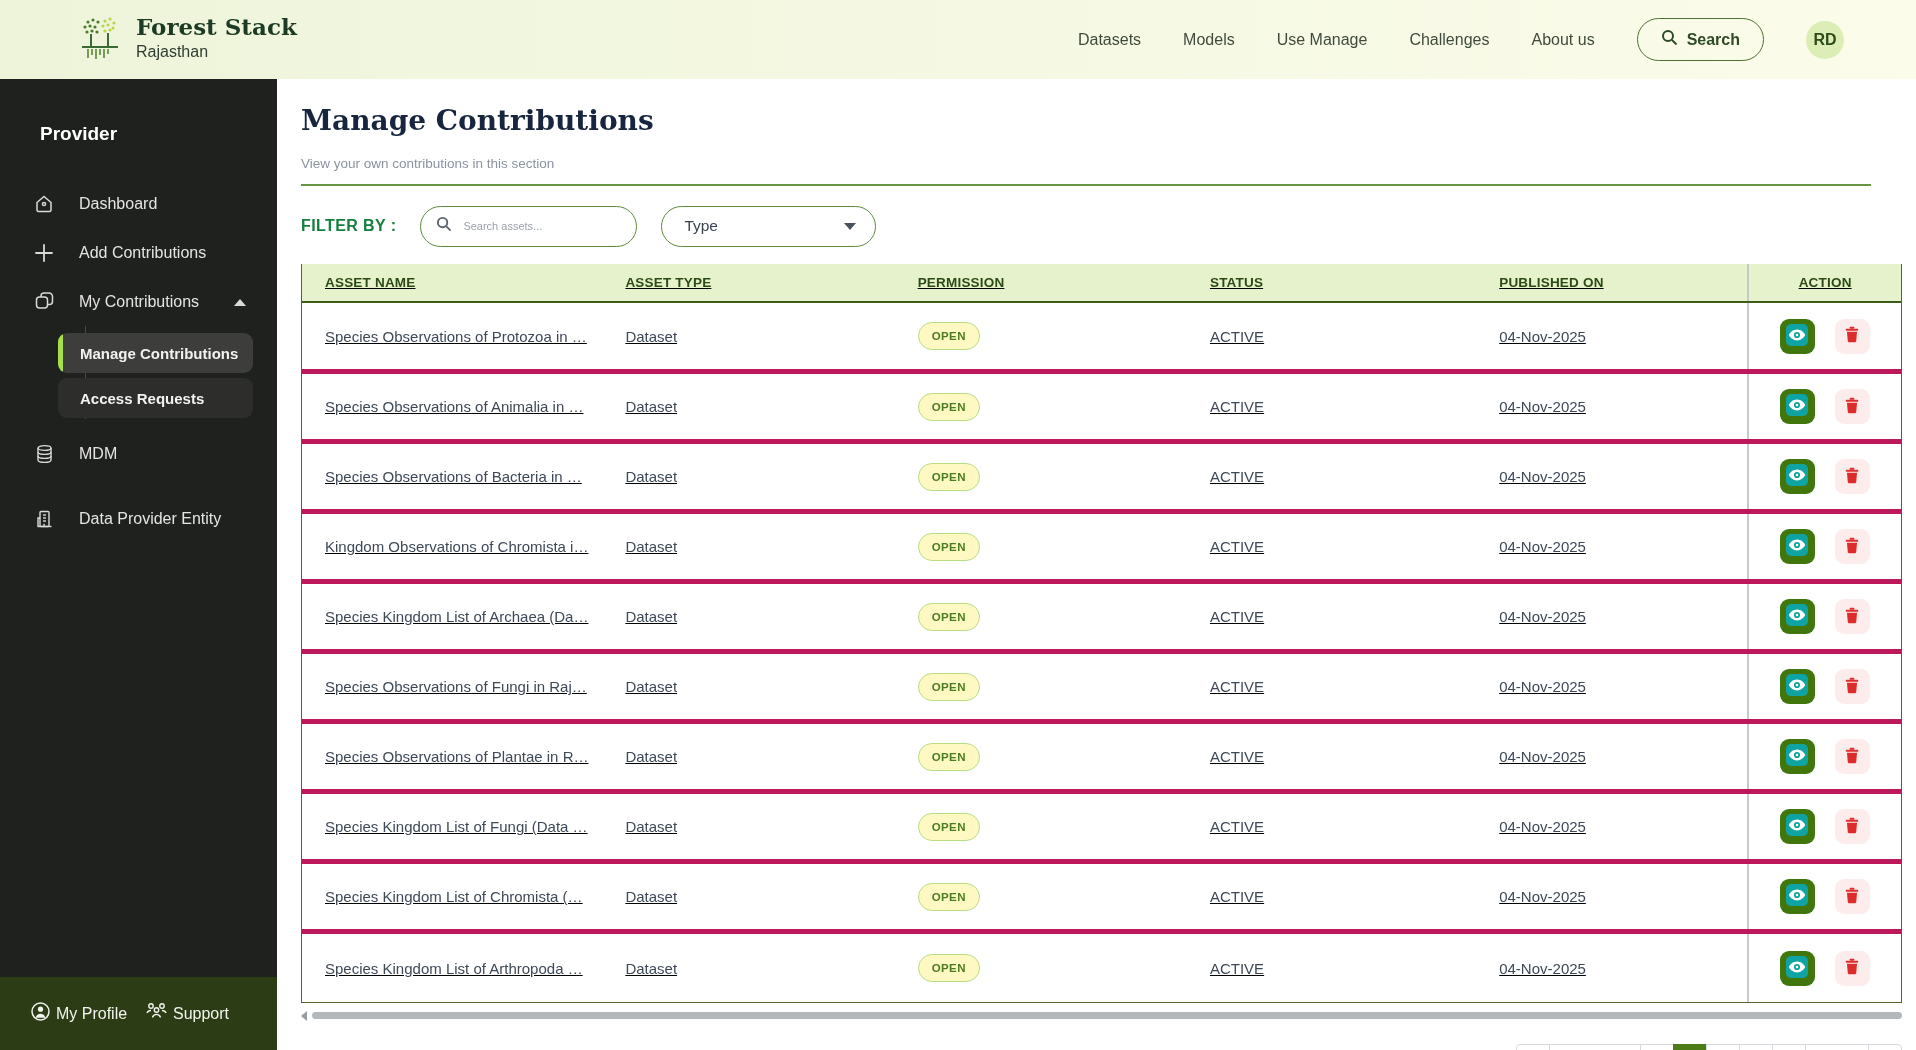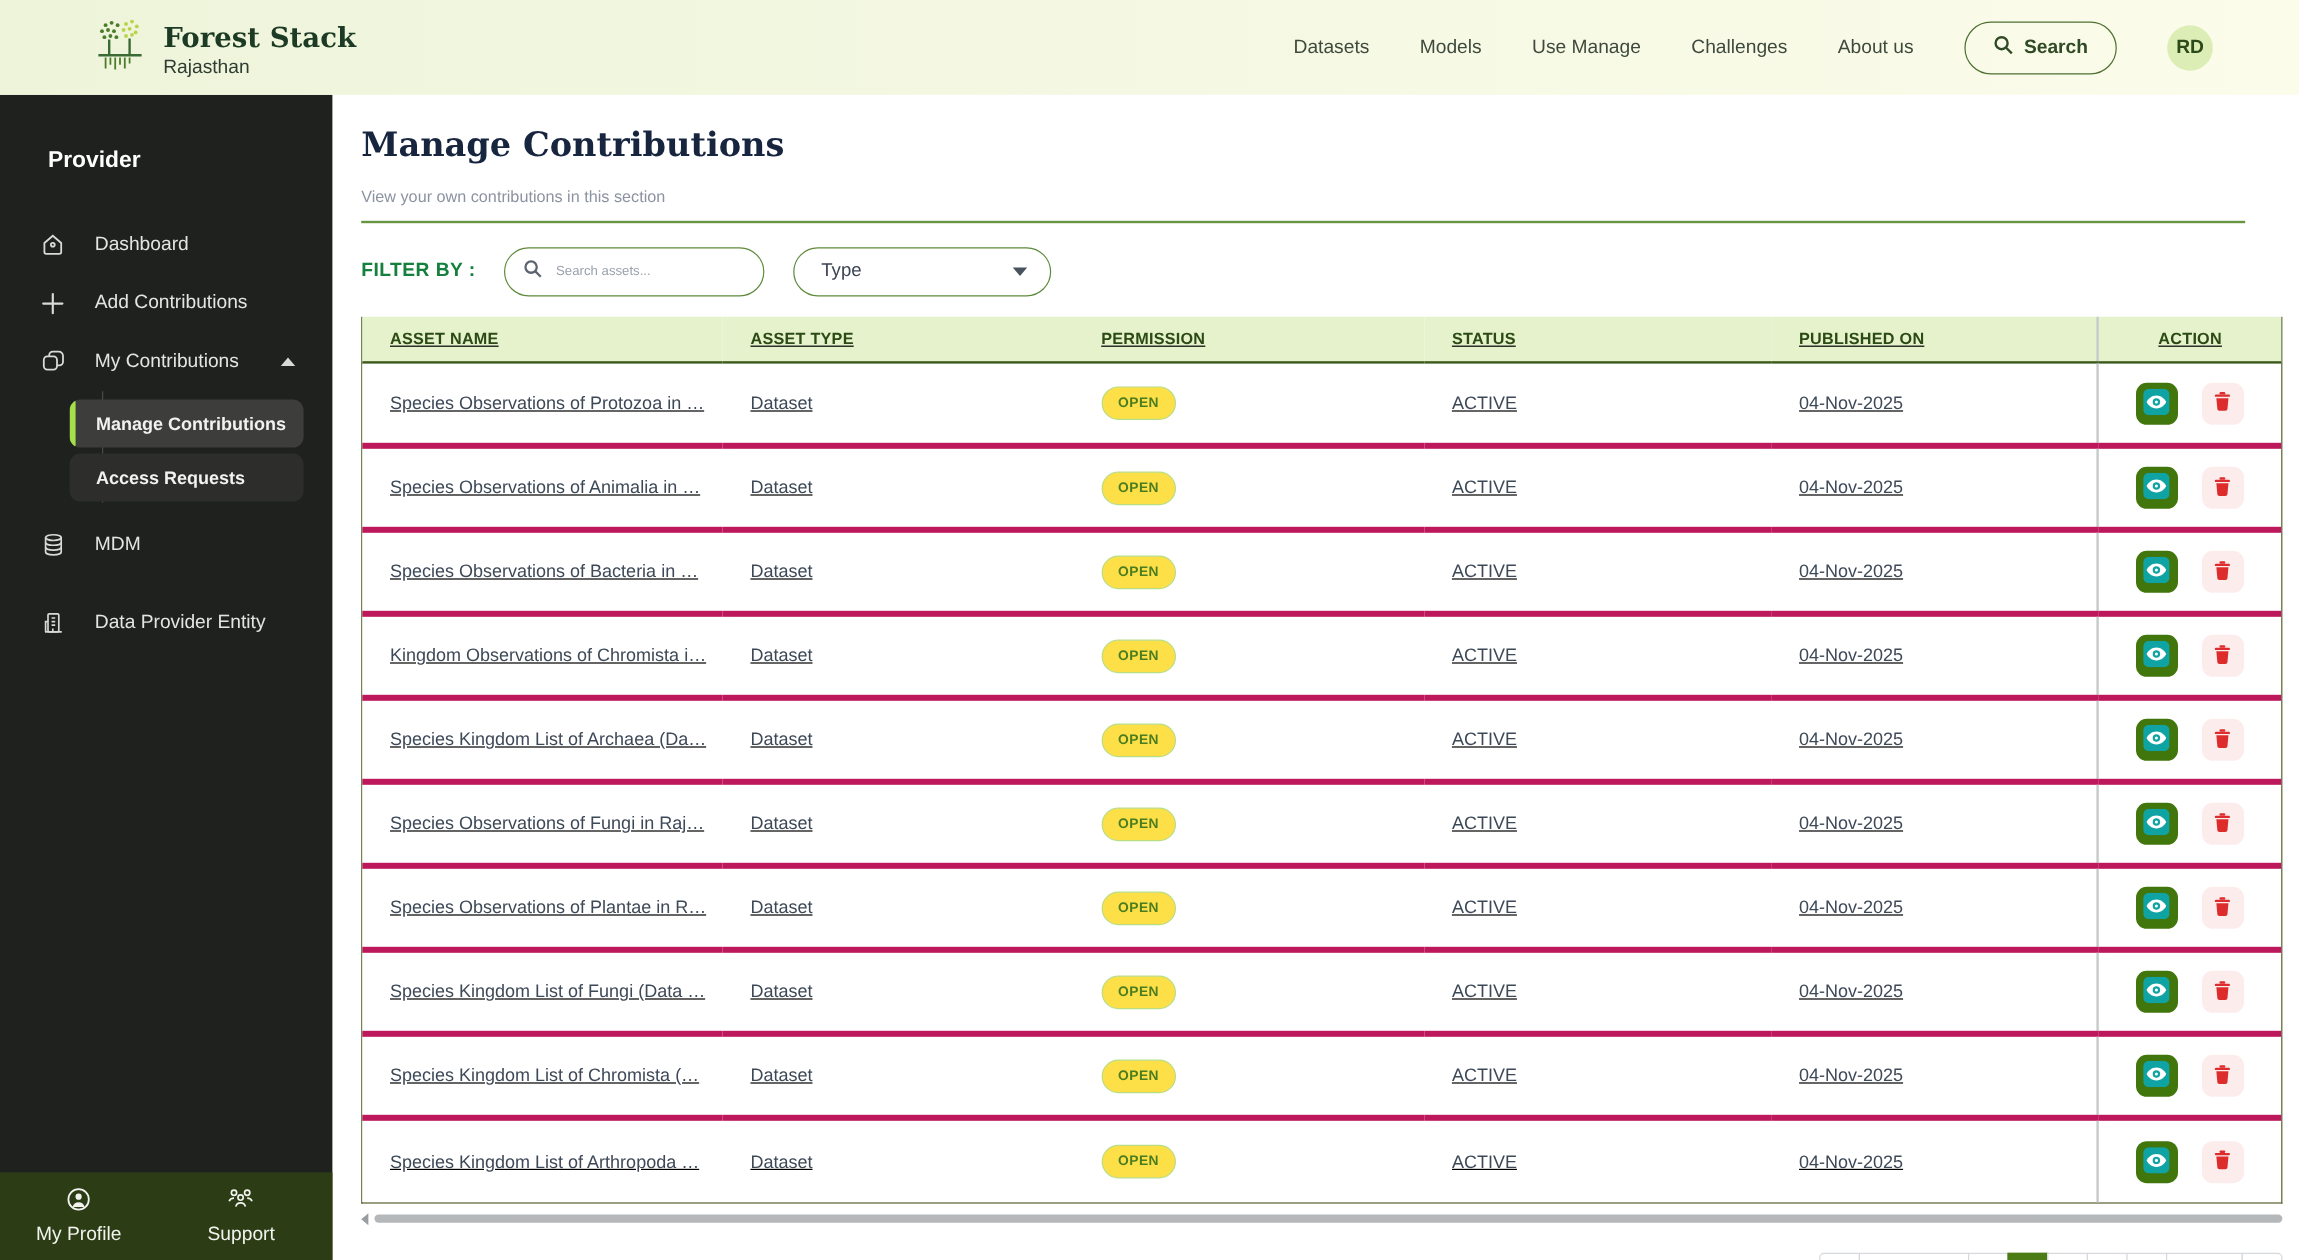--- a/index.html
+++ b/index.html
@@ -8,21 +8,21 @@
     width:1916px; height:1050px; overflow:hidden; position:relative;
     font-family:"Liberation Sans", sans-serif; background:#ffffff;
   }
 
   
   .topbar {
     position:absolute; top:0; left:0; width:1916px; height:79px;
     background:linear-gradient(90deg,#eef4da 0%,#f4f8e2 45%,#fbfcea 100%);
     display:flex; align-items:center; z-index:5;
   }
-  .logo-wrap { margin-left:76px; display:flex; align-items:flex-end; gap:14px; }
+  .logo-wrap { margin-left:76px; display:flex; align-items:flex-start; gap:14px; }
   .brand-text { display:flex; flex-direction:column; }
   .brand-name { font-family:"DejaVu Serif",serif; font-weight:bold; font-size:23px; color:#1c3a24; line-height:1.1; }
   .brand-region { font-size:16px; color:#2f3d33; margin-top:4px; }
   .topnav { margin-left:auto; margin-right:72px; display:flex; align-items:center; gap:42px; }
   .topnav .navlink { font-size:16px; color:#3f4a3c; cursor:pointer; white-space:nowrap; }
   .search-pill {
     display:flex; align-items:center; gap:9px; border:1.5px solid #4e7032; border-radius:23px;
     padding:10px 23px; color:#2f4a25; font-weight:bold; font-size:16px; background:transparent; cursor:pointer;
   }
   .avatar {
@@ -47,21 +47,21 @@
     background:#2d2e2c; display:flex; align-items:center; padding-left:22px;
     font-size:15px; font-weight:bold; color:#f2f2f0; cursor:pointer; overflow:hidden;
   }
   .subpill.active { background:#3d3e3b; }
   .subpill.active .accent { position:absolute; left:0; top:0; bottom:0; width:5px; background:#a5e04b; border-radius:3px; }
   .side-gap { height:16px; }
   .side-footer {
     position:absolute; left:0; right:0; bottom:0; height:73px; background:#2c3d15;
     display:flex; align-items:center; justify-content:space-between; padding:0 48px 0 30px;
   }
-  .foot-item { display:flex; flex-direction:column; align-items:center; gap:5px; cursor:pointer; }
+  .foot-item { display:flex; flex-direction:row; align-items:center; gap:5px; cursor:pointer; }
   .foot-item .flabel { font-size:16px; color:#f2f3ee; }
 
   
   .main { position:absolute; top:79px; left:277px; right:0; bottom:0; background:#ffffff; padding:0 14px 0 24px; }
   .page-title { font-family:"DejaVu Serif",serif; font-size:28px; font-weight:bold; color:#18253f; margin-top:25px; }
   .page-sub { font-size:13.5px; color:#8b93a1; margin-top:11px; }
   .divider { height:2px; background:#68953f; margin-top:13px; width:1570px; }
 
   .filter-row { display:flex; align-items:center; margin-top:20px; gap:24px; }
   .filter-label { font-size:16px; font-weight:bold; color:#15803d; letter-spacing:0.4px; }
@@ -86,21 +86,21 @@
     padding:11px 0 11px 23px; border-bottom:2px solid #3c5a1a; letter-spacing:0.2px; white-space:nowrap;
   }
   thead th.action-col { text-align:center; padding-left:0; border-left:2px solid #c7cacb; }
   tbody td {
     height:70px; border-bottom:5px solid #be185d; font-size:15px; color:#3e4958;
     padding-left:23px; white-space:nowrap; overflow:hidden; background:#fff;
   }
   tbody tr:last-child td { border-bottom:none; }
   td.action-cell { border-left:2px solid #c7cacb; text-align:center; padding-left:0; }
   .perm-badge {
-    display:inline-block; padding:7px 13px; background:#fde047; border:1px solid #b9dd85;
+    display:inline-block; padding:7px 13px; background:#fef9c3; border:1px solid #b9dd85;
     border-radius:15px; color:#4b7d20; font-size:11.5px; font-weight:bold; letter-spacing:0.4px;
   }
   .act-btn {
     display:inline-flex; align-items:center; justify-content:center; width:35px; height:35px;
     border:none; border-radius:9px; cursor:pointer; vertical-align:middle;
   }
   .act-btn.view { background:#41760d; margin-right:20px; }
   .act-btn.del { background:#fcecec; }
 
   

